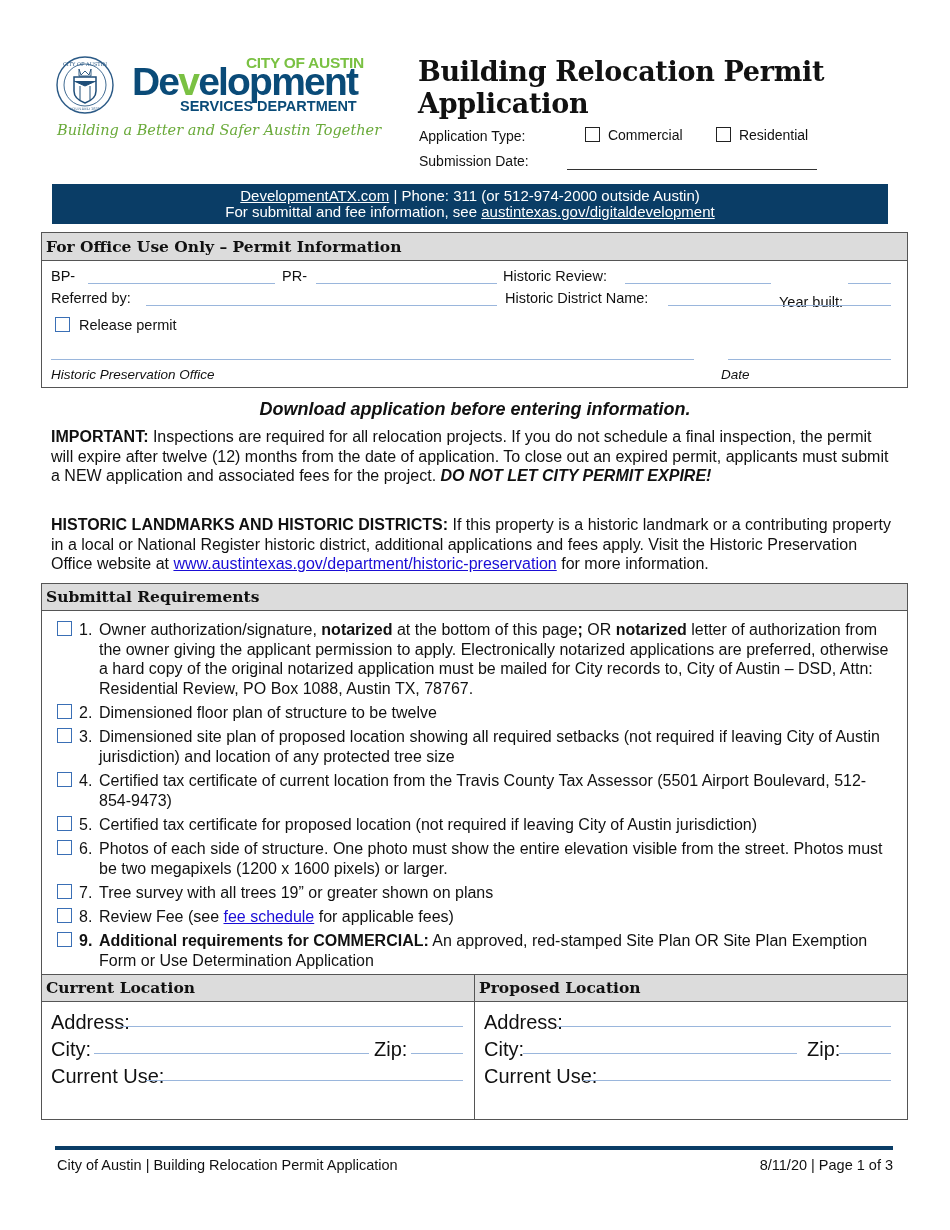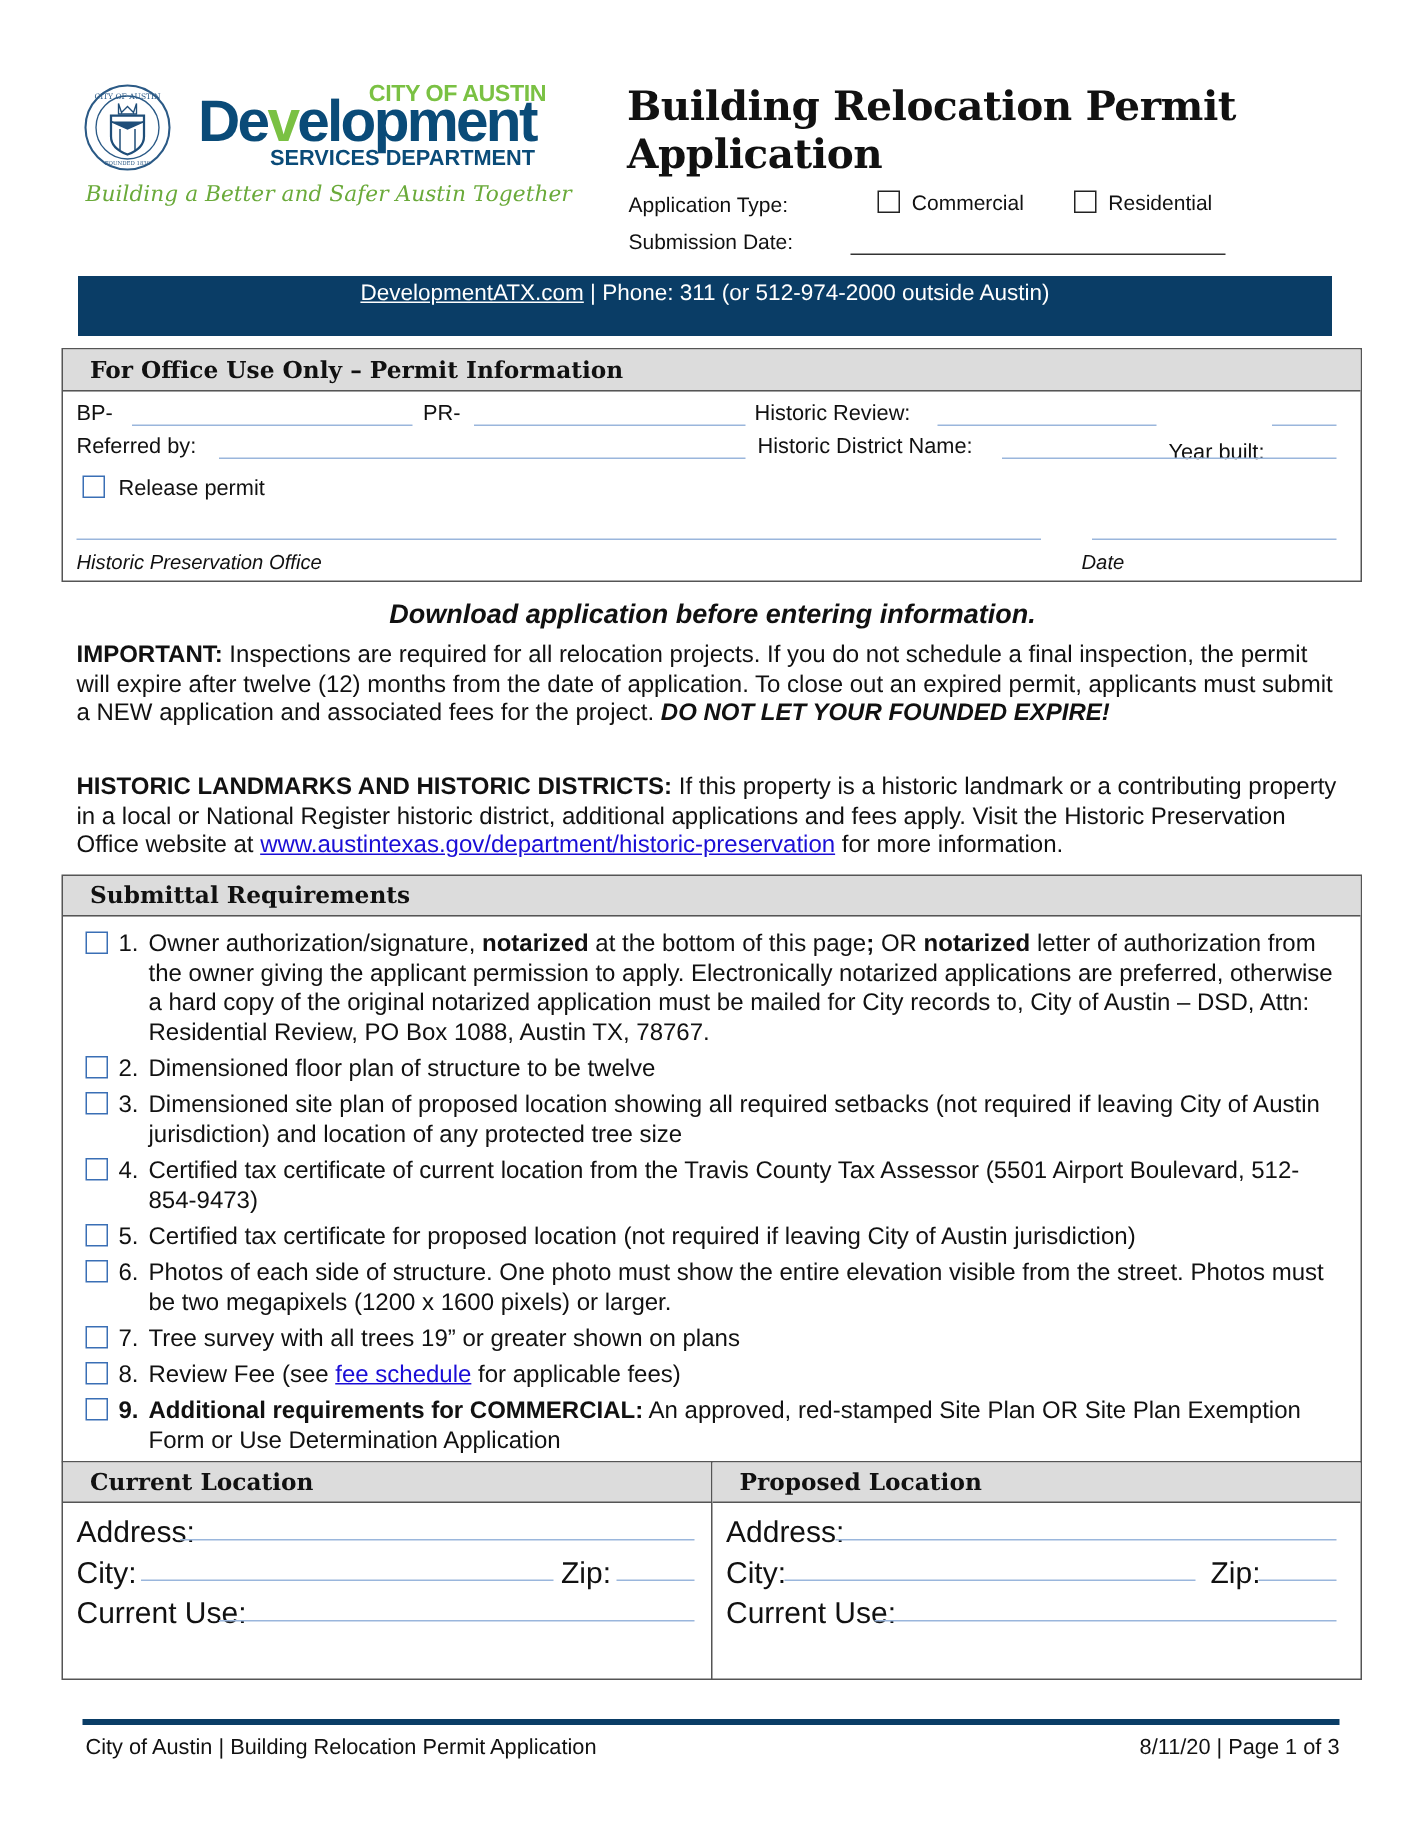--- a/index.html
+++ b/index.html
@@ -20,21 +20,21 @@
     .app-row { left: 419px; top: 128px; font-size: 14px; color: #111; }
     .cb { display: inline-block; width: 15px; height: 15px; border: 1.4px solid #222; background: #fff; vertical-align: -2px; }
     .cb.blue { border: 1.6px solid #3a6fb5; }
 
     
     .banner { left: 52px; top: 184px; width: 836px; height: 40px; background: #0a3d66; color: #fff; font-size: 15px; text-align: center; line-height: 16px; padding-top: 4px; }
     .banner a { color: #fff; }
 
     
     .box { border: 1px solid #555; background: #fff; }
-    .box-head { background: #dcdcdc; border-bottom: 1px solid #555; font-family: "DejaVu Serif", serif; font-weight: bold; font-size: 15.5px; padding-left: 18px; color: #111; }
+    .box-head { background: #dcdcdc; border-bottom: 1px solid #555; font-family: "DejaVu Serif", serif; font-weight: bold; font-size: 15.5px; padding-left: 4px; color: #111; }
     .fill { display: inline-block; border-bottom: 1px solid #9ab6dc; height: 14px; vertical-align: baseline; }
     .lbl { font-size: 14.5px; color: #111; }
 
     .office { left: 41px; top: 232px; width: 867px; height: 156px; }
     .office .box-head { height: 28px; line-height: 27px; }
 
     .para { font-size: 16px; line-height: 19.6px; color: #111; }
     .req { left: 41px; top: 583px; width: 867px; height: 392px; }
     .req .box-head { height: 27px; line-height: 26px; }
     .req-item { position: absolute; left: 15px; width: 840px; font-size: 16px; line-height: 19.6px; }
@@ -86,20 +86,21 @@
 </div>
 <div class="abs app-row" style="left:716px; top:127px;">
   <span class="cb"></span>
   <span style="margin-left:4px;">Residential</span>
 </div>
 <div class="abs app-row" style="top:153px;">Submission Date:</div>
 <div class="abs" style="left:567px; top:156px; width:250px; height:14px; border-bottom:1px solid #333;"></div>
 
 <div class="abs banner">
   <div><a>DevelopmentATX.com</a><span> |  Phone: 311 (or 512-974-2000 outside Austin)</span></div>
+  <div><span>For submittal and fee information, see </span><a>austintexas.gov/digitaldevelopment</a></div>
 </div>
 
 <div class="abs box office">
   <div class="box-head">For Office Use Only – Permit Information</div>
 </div>
 <div class="abs lbl" style="left:51px; top:268px;">BP-</div>
 <div class="abs fill" style="left:88px; top:270px; width:187px;"></div>
 <div class="abs lbl" style="left:282px; top:268px;">PR-</div>
 <div class="abs fill" style="left:316px; top:270px; width:181px;"></div>
 <div class="abs lbl" style="left:503px; top:268px;">Historic Review:</div>
@@ -118,21 +119,21 @@
 </div>
 
 <div class="abs fill" style="left:51px; top:346px; width:643px;"></div>
 <div class="abs fill" style="left:728px; top:346px; width:163px;"></div>
 <div class="abs" style="left:51px; top:367px; font-size:13.5px; font-style:italic;">Historic Preservation Office</div>
 <div class="abs" style="left:721px; top:367px; font-size:13.5px; font-style:italic;">Date</div>
 
 <div class="abs" style="left:0; width:950px; top:399px; text-align:center; font-size:18px; font-weight:bold; font-style:italic;">Download application before entering information.</div>
 
 <div class="abs para" style="left:51px; top:427px; width:845px;">
-  <b>IMPORTANT:</b><span> Inspections are required for all relocation projects. If you do not schedule a final inspection, the permit will expire after twelve (12) months from the date of application. To close out an expired permit, applicants must submit a NEW application and associated fees for the project. </span><b><i>DO NOT LET YOUR FOUNDED EXPIRE!</i></b>
+  <b>IMPORTANT:</b><span> Inspections are required for all relocation projects. If you do not schedule a final inspection, the permit will expire after twelve (12) months from the date of application. To close out an expired permit, applicants must submit a NEW application and associated fees for the project. </span><b><i>DO NOT LET CITY PERMIT EXPIRE!</i></b>
 </div>
 
 <div class="abs para" style="left:51px; top:515px; width:845px;">
   <b>HISTORIC LANDMARKS AND HISTORIC DISTRICTS:</b><span> If this property is a historic landmark or a contributing property in a local or National Register historic district, additional applications and fees apply. Visit the Historic Preservation Office website at </span><a>www.austintexas.gov/department/historic-preservation</a><span> for more information.</span>
 </div>
 
 <div class="abs box req">
   <div class="box-head">Submittal Requirements</div>
   <div id="req-list">
       <div class="req-item" style="top: 36px;">

